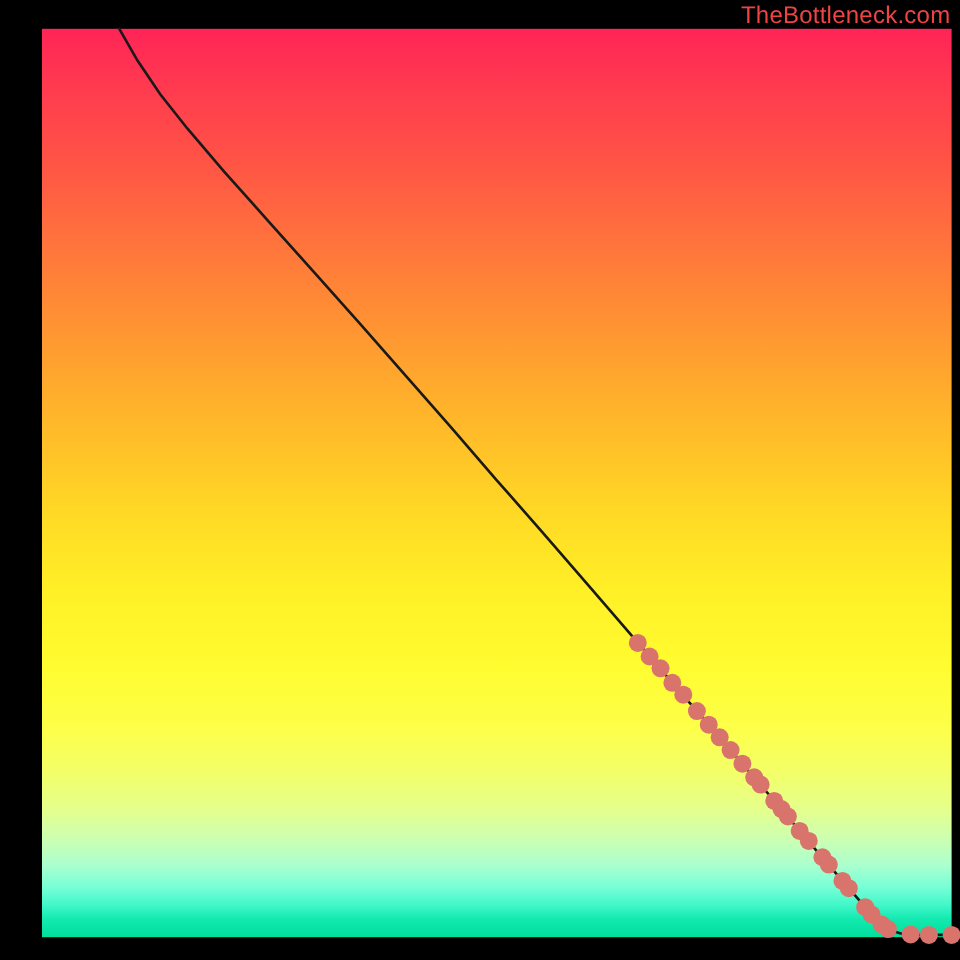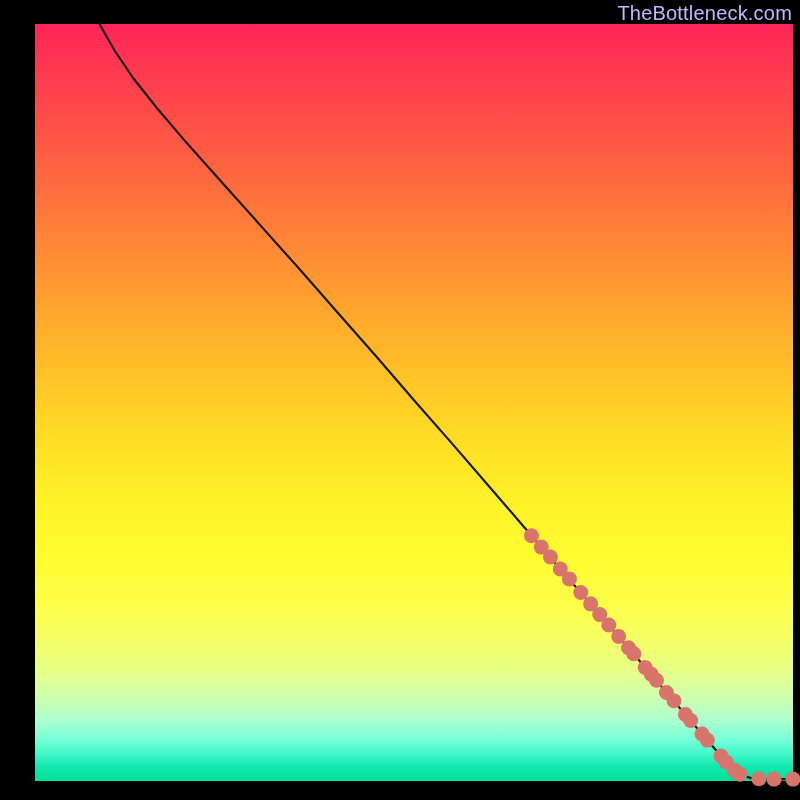--- a/index.html
+++ b/index.html
@@ -44,21 +44,21 @@
       #77ffd7 94.5%,
       #40f7c8 96.5%,
       #13e9b0 98%,
       #00df9b 100%
     );
   }
   .watermark {
     position: absolute;
     top: 2px;
     right: 8px;
-    color: #c4b5fd;
+    color: #ef4444;
     font-size: 20px;
     letter-spacing: 0.2px;
     font-weight: 500;
   }
   svg.curve {
     position: absolute;
     left: 0;
     top: 0;
     width: 758px;
     height: 757px;

